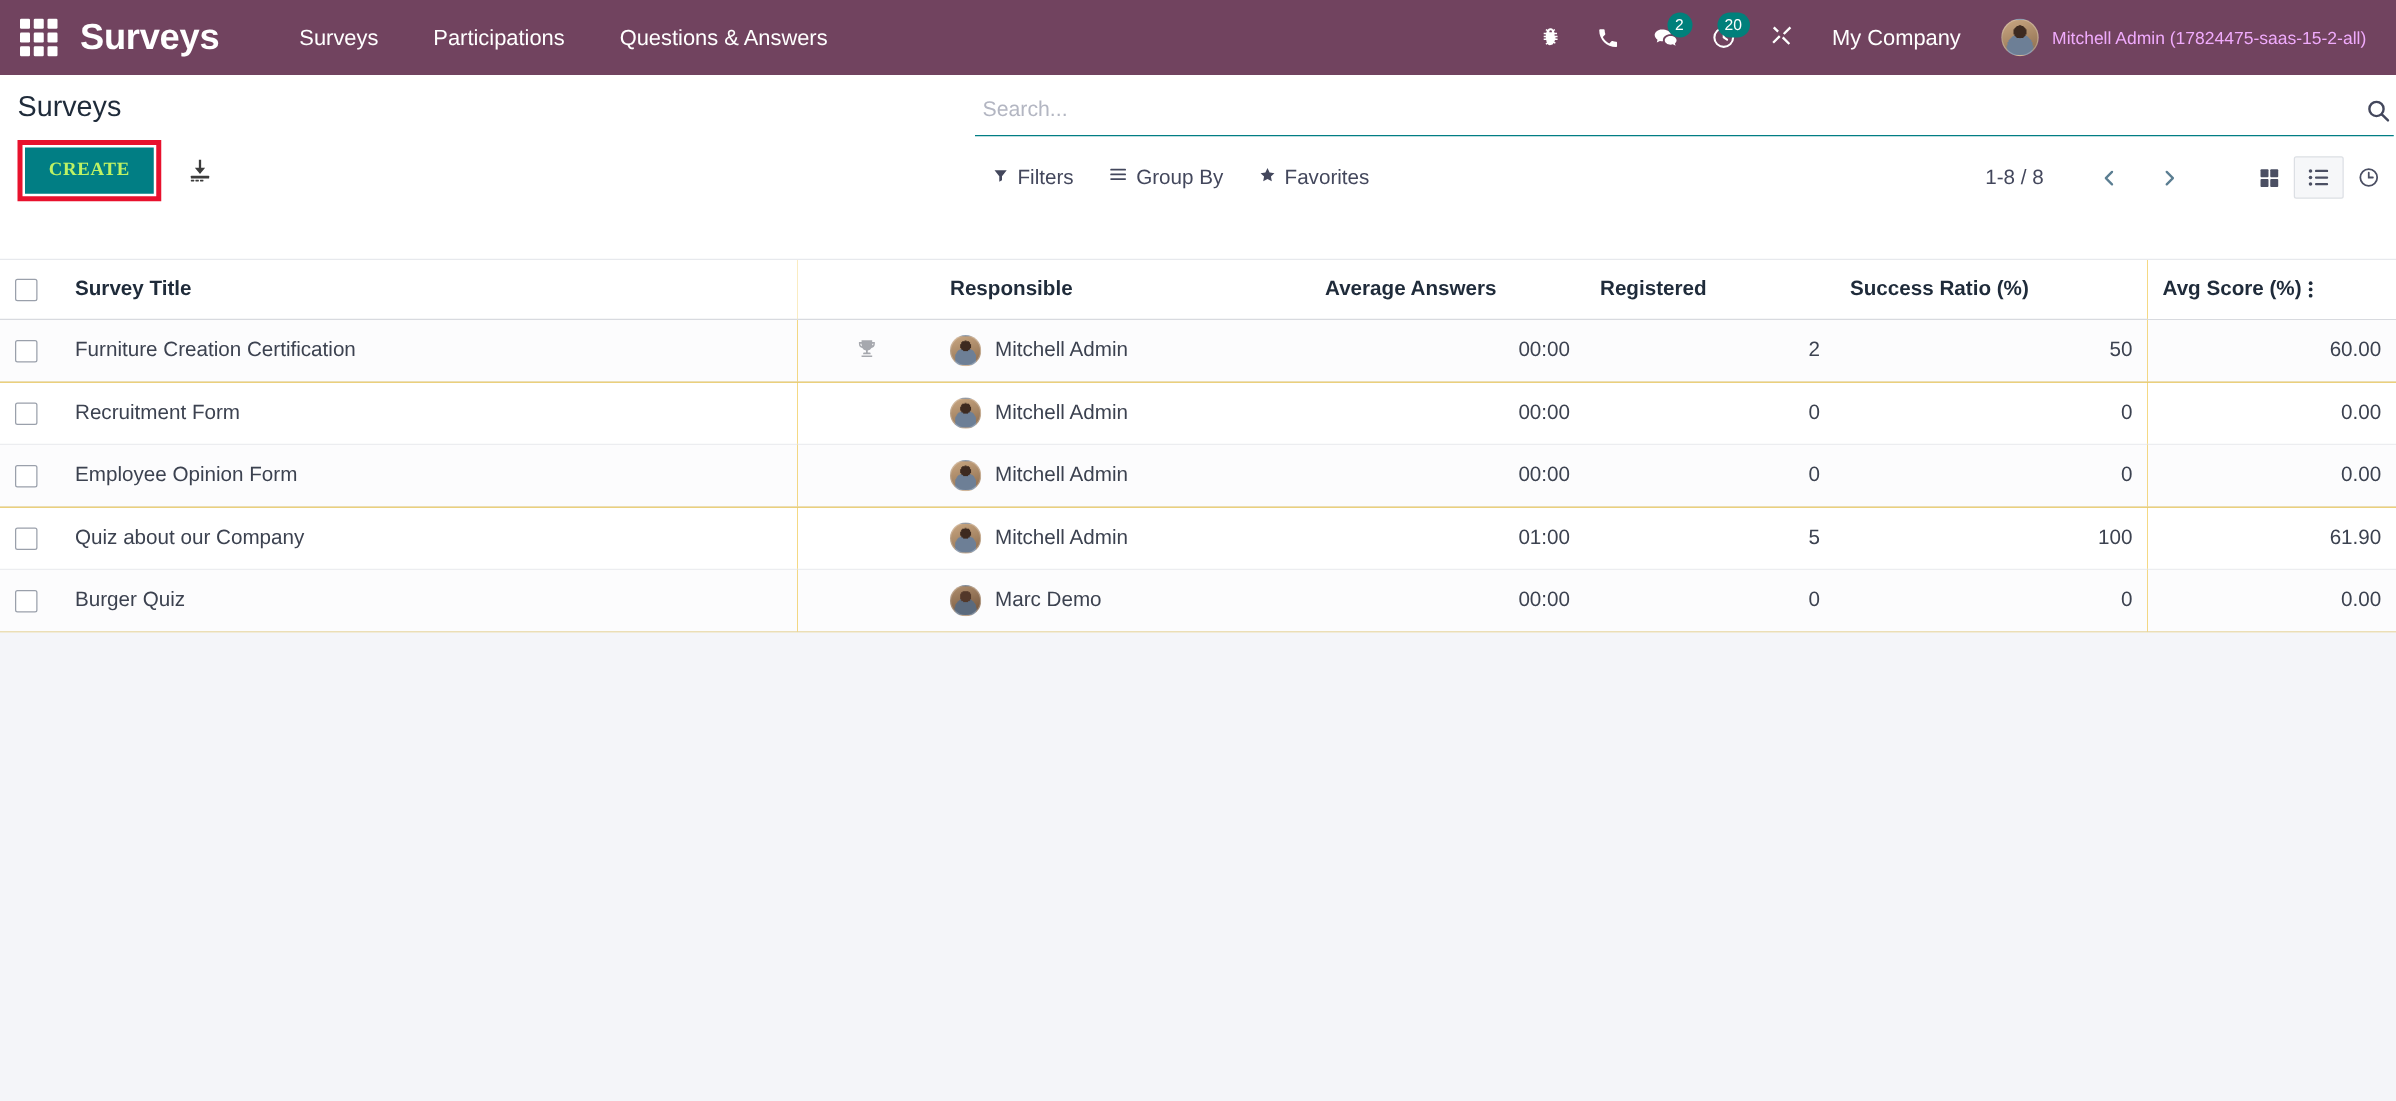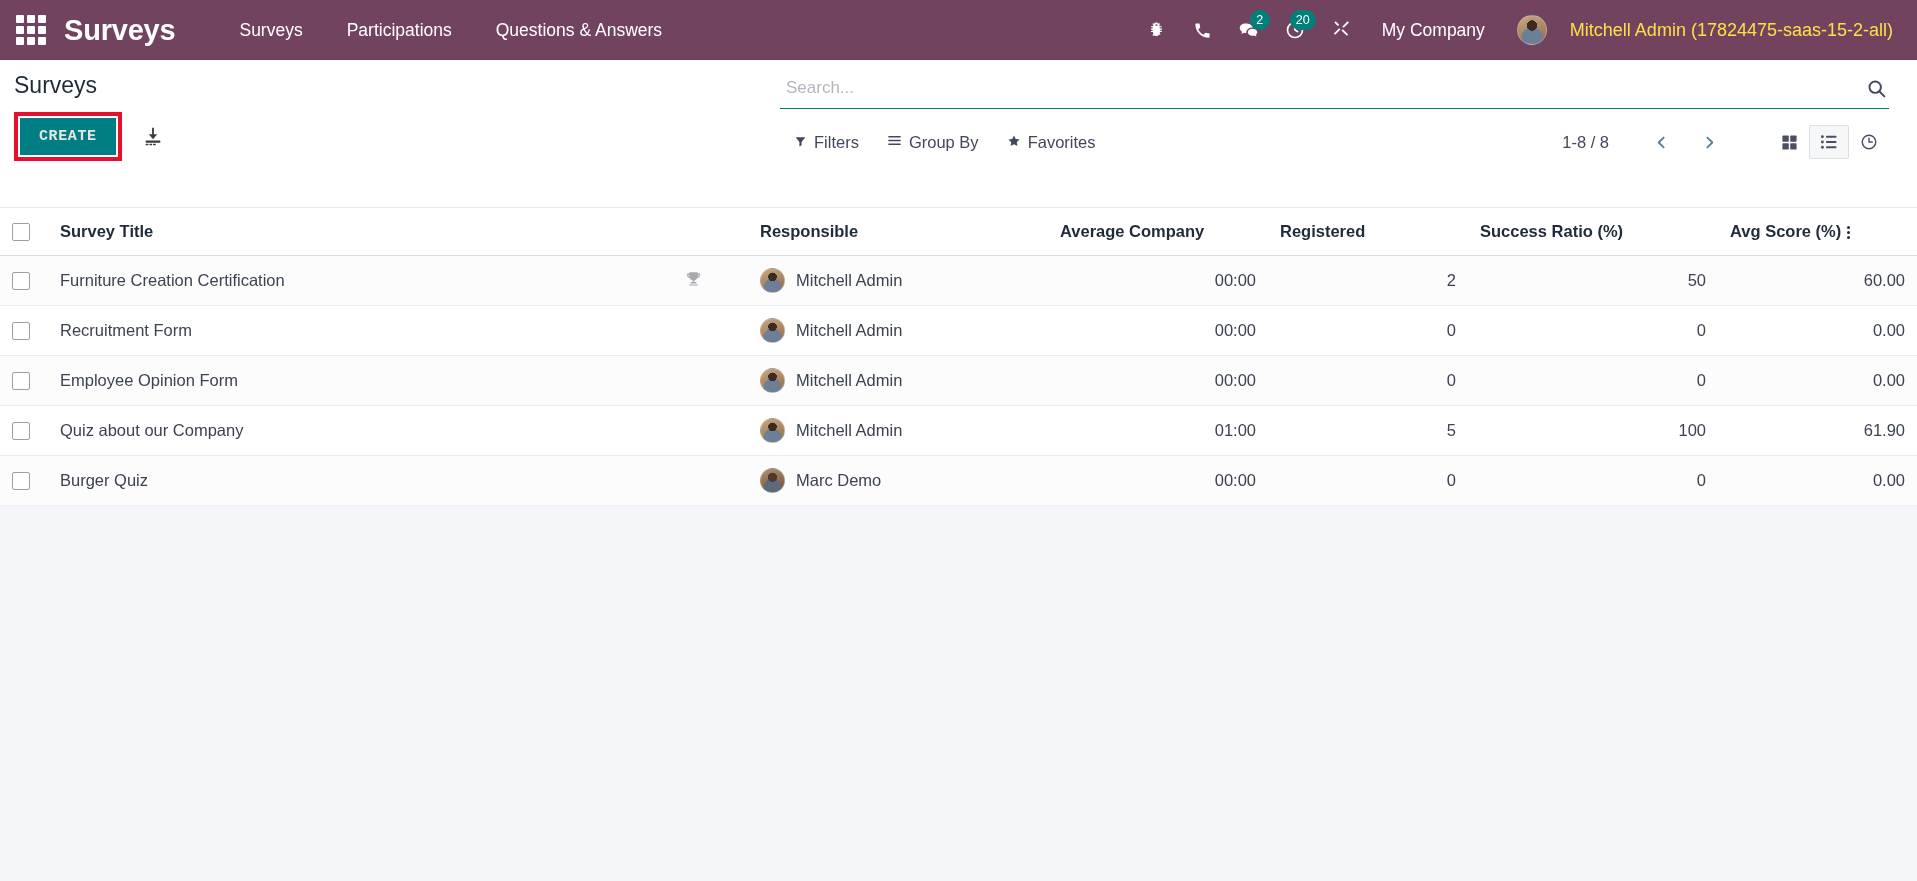--- a/index.html
+++ b/index.html
@@ -107,21 +107,21 @@
       linear-gradient(160deg, #c9a782, #8a6a4c);
     flex: none;
     border: 1px solid rgba(255,255,255,0.25);
   }
   .avatar.marc {
     background:
       radial-gradient(circle at 50% 36%, #52382a 0 24%, rgba(0,0,0,0) 25%),
       radial-gradient(circle at 50% 80%, #5b6a7d 0 40%, rgba(0,0,0,0) 41%),
       linear-gradient(160deg, #b08f6e, #6d4f38);
   }
-  .user-name { font-size: 18px; color: #fde047; margin-left: 12px; }
+  .user-name { font-size: 14px; color: #f0abfc; }
 
   
   .control-panel {
     background: #ffffff;
     border-bottom: 1px solid #e7e9ed;
     padding: 0;
     position: relative;
     height: 148px;
   }
   .cp-left { position: absolute; left: 14px; top: 12px; }
@@ -134,42 +134,42 @@
   }
   .cp-buttons { display: flex; align-items: center; gap: 0; }
   .create-wrap {
     border: 4px solid #e8112d;
     padding: 2px;
     display: inline-block;
     line-height: 0;
   }
   .btn-create {
     background: #017e84;
-    color: #e5e5e5;
+    color: #bef264;
     border: none;
     font-size: 15px;
     font-weight: bold;
     letter-spacing: 0.6px;
     padding: 10px 19px;
     cursor: pointer;
-    font-family: Liberation Mono, monospace;
+    font-family: Liberation Serif, serif;
     line-height: 1.15;
   }
   .import-icon {
     margin-left: 20px;
     cursor: pointer;
     color: #3c3c3c;
     display: flex;
     align-items: center;
   }
 
   .cp-right {
     position: absolute;
     left: 780px;
-    right: 28px;
+    right: 2px;
     top: 10px;
   }
   .searchbar {
     display: flex;
     align-items: center;
     border-bottom: 1px solid #017e84;
     padding: 6px 2px 8px 2px;
     position: relative;
   }
   .search-input {
@@ -476,21 +476,21 @@
 <div class="table-wrap">
   <table class="list">
     <thead>
       <tr>
         <th class="c-check">
           <input type="checkbox" class="odoo-cb" style="">
         </th>
         <th class="c-title">Survey Title</th>
         <th class="c-badge"></th>
         <th class="c-resp">Responsible</th>
-        <th class="c-dur">Average Company</th>
+        <th class="c-dur">Average Answers</th>
         <th class="c-reg">Registered</th>
         <th class="c-ratio">Success Ratio (%)</th>
         <th class="c-score">
           <span>Avg Score (%)</span><span class="optional-dots">
               <b></b>
               <b></b>
               <b></b>
             </span>
         </th>
       </tr>

